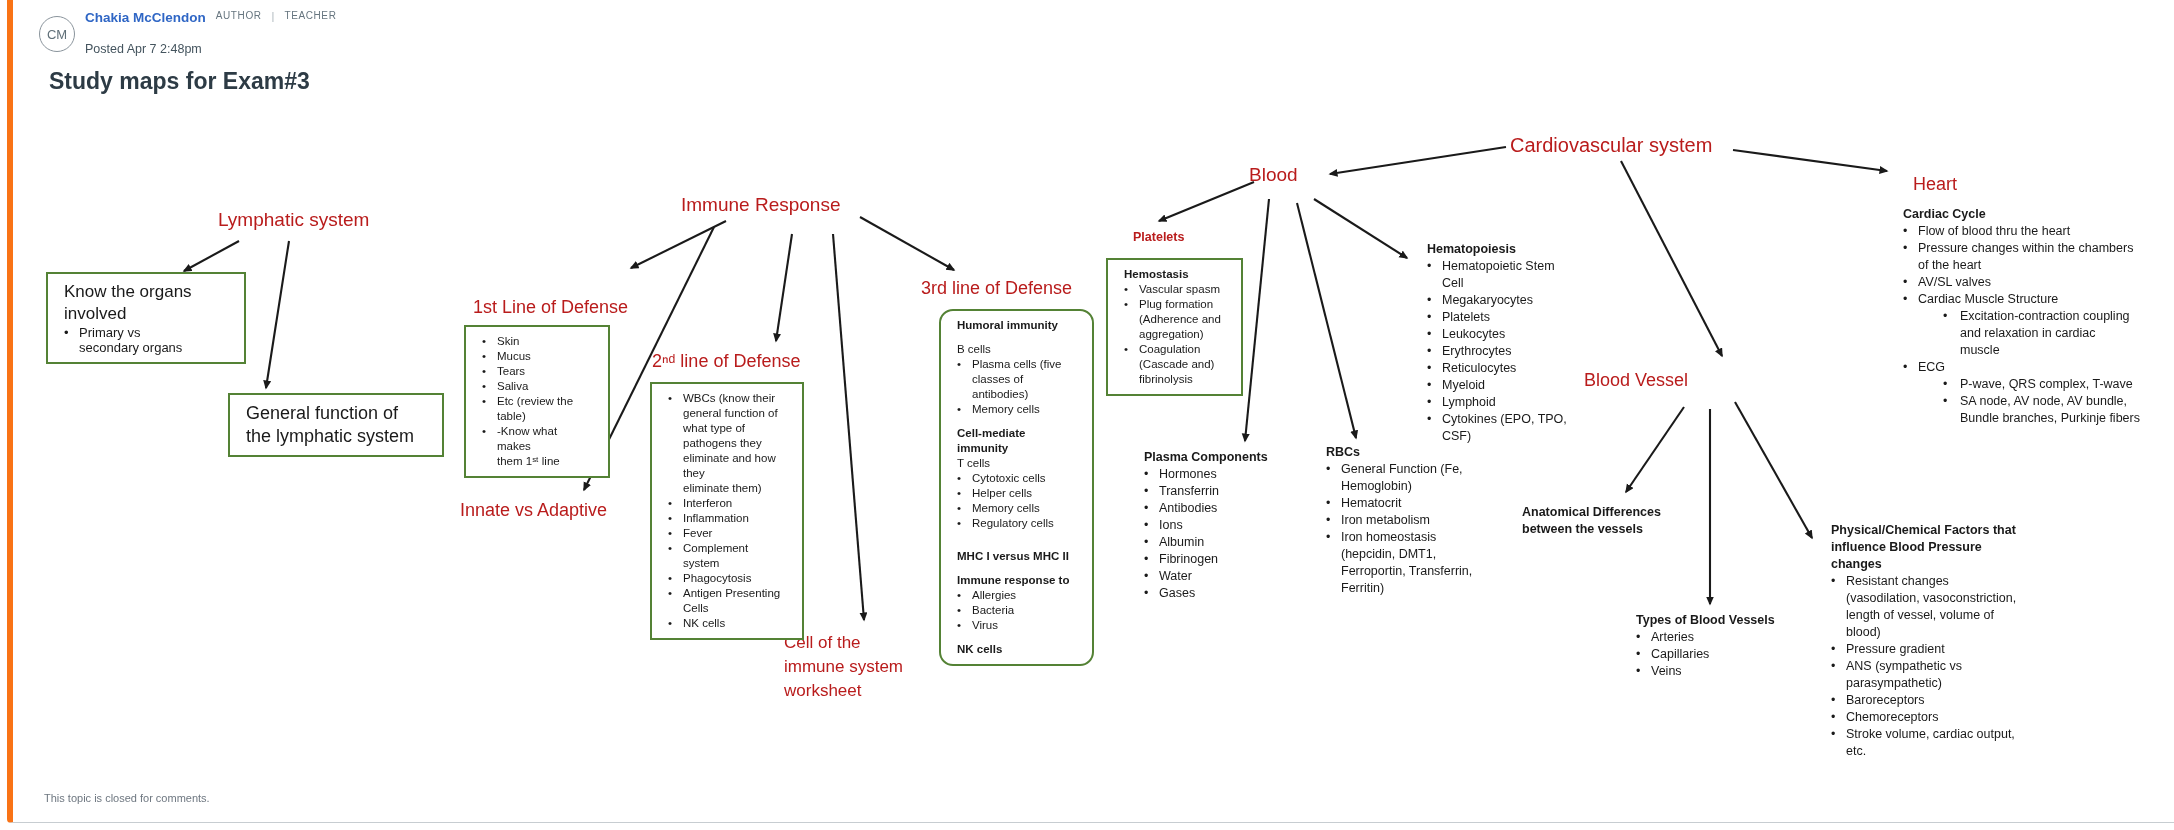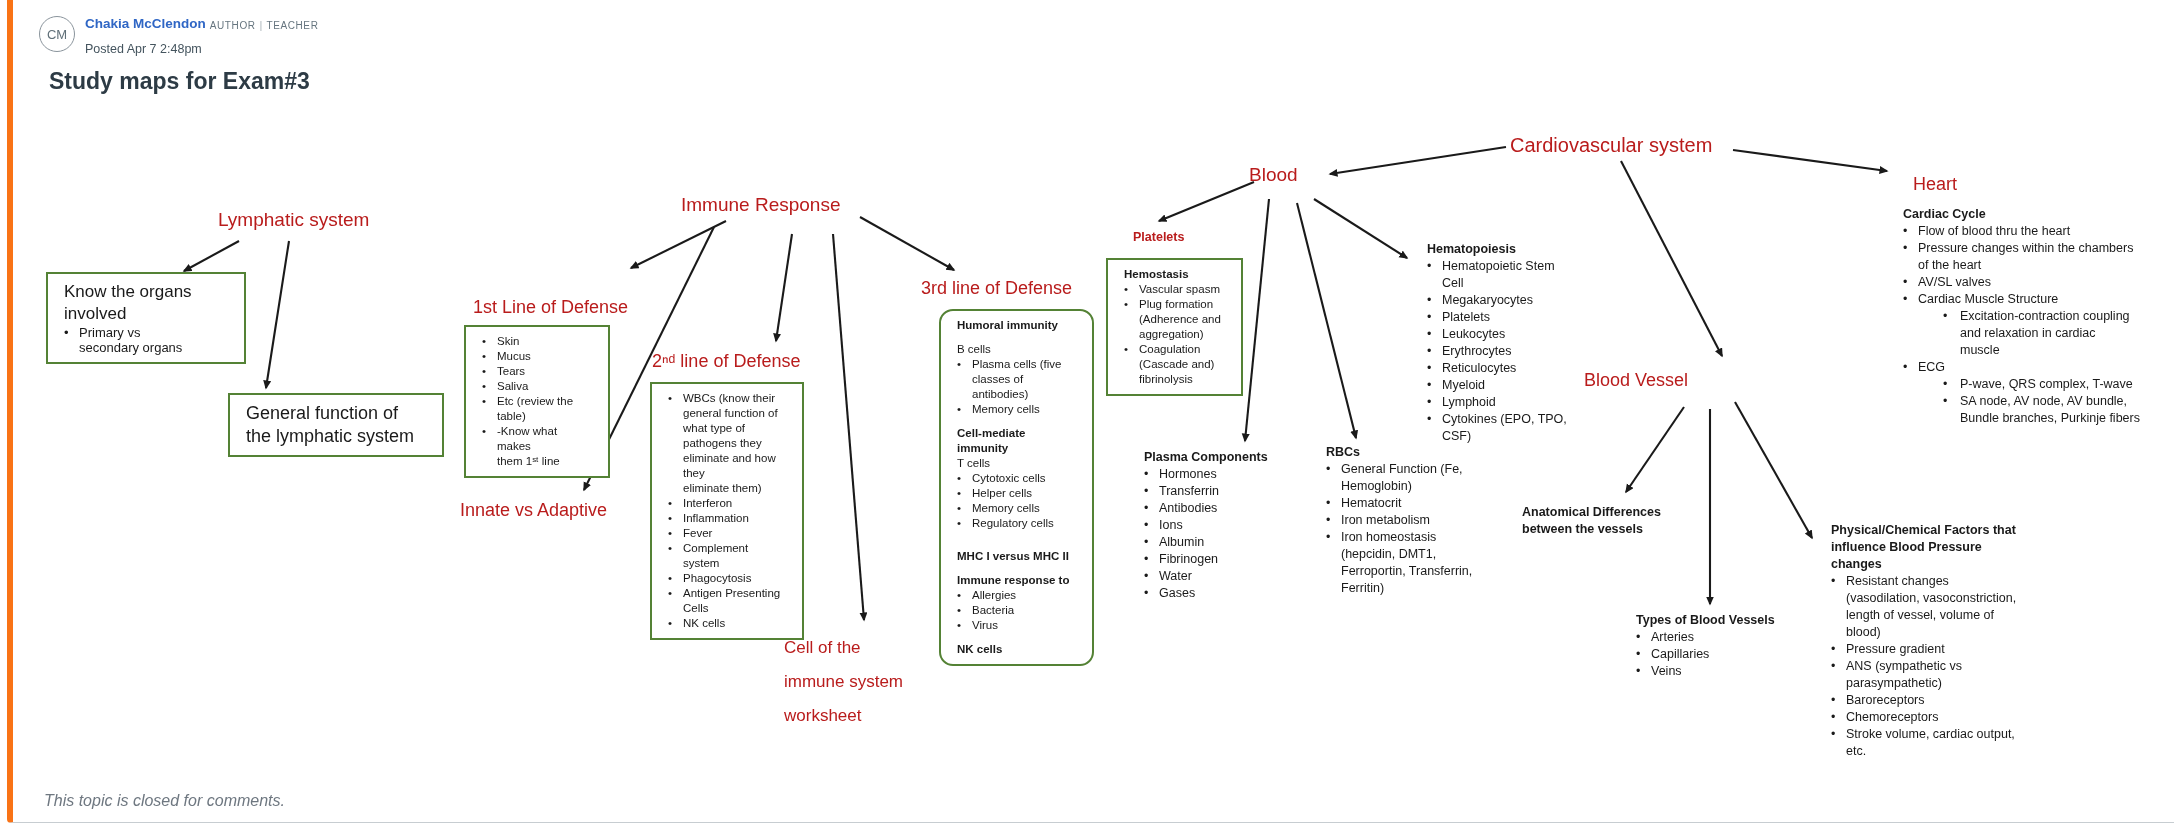--- a/index.html
+++ b/index.html
@@ -12,28 +12,28 @@
     position:absolute;left:7px;top:0;right:0;height:822px;background:#fff;
     border-left:6px solid #f97316;border-bottom:1px solid #c7cdd1;
     border-bottom-left-radius:4px;
   }
   
   .avatar{
     position:absolute;left:26px;top:16px;width:36px;height:36px;border-radius:50%;
     border:1.6px solid #8a949c;display:flex;align-items:center;justify-content:center;
     color:#5f6f78;font-size:13px;background:#fff;box-sizing:border-box;
   }
-  .author-line{position:absolute;left:72px;top:16px;display:flex;align-items:flex-end;gap:4px;}
+  .author-line{position:absolute;left:72px;top:10px;display:flex;align-items:flex-start;gap:10px;}
   .author-name{color:#2f66c5;font-weight:700;font-size:13.5px;text-decoration:none;cursor:pointer;}
   .role{color:#66757f;font-size:10px;letter-spacing:.6px;}
   .role-sep{color:#aeb7bd;font-size:11px;}
   .posted{position:absolute;left:72px;top:42px;color:#44545e;font-size:12.5px;}
   .post-title{position:absolute;left:36px;top:68px;margin:0;color:#2d3b45;font-size:23px;font-weight:700;}
   .post-desc{position:absolute;left:31px;top:100px;margin:0;color:#2d3b45;font-size:12.2px;}
-  .footer-note{position:absolute;left:31px;top:792px;color:#6e7780;font-size:16px;font-style:italic;}
+  .footer-note{position:absolute;left:31px;top:792px;color:#6e7780;font-size:11px;}
   
   .map-layer{position:absolute;inset:0;}
   .arrows{position:absolute;left:0;top:0;pointer-events:none;}
   .nl{position:absolute;color:#b91c1c;white-space:nowrap;}
   .bold-sm{font-weight:700;}
   .gbox{
     position:absolute;border:2px solid #548235;background:#fff;color:#1a1a1a;
     padding:7px 16px;box-sizing:border-box;font-size:11.5px;line-height:15px;
   }
   .plist{position:absolute;color:#1a1a1a;font-size:12.5px;line-height:17px;}
@@ -96,21 +96,21 @@
     <div class="nl" style="left:205px;top:209px;font-size:19px;">Lymphatic system</div>
     <div class="nl" style="left:668px;top:194px;font-size:19px;">Immune Response</div>
     <div class="nl" style="left:1497px;top:134px;font-size:20px;">Cardiovascular system</div>
     <div class="nl" style="left:1236px;top:164px;font-size:19px;">Blood</div>
     <div class="nl" style="left:1900px;top:174px;font-size:18px;">Heart</div>
     <div class="nl" style="left:1571px;top:370px;font-size:18px;">Blood Vessel</div>
     <div class="nl" style="left:460px;top:297px;font-size:18px;">1st Line of Defense</div>
     <div class="nl" style="left:639px;top:351px;font-size:18px;">2ⁿᵈ line of Defense</div>
     <div class="nl" style="left:908px;top:278px;font-size:18px;">3rd line of Defense</div>
     <div class="nl" style="left:447px;top:500px;font-size:18px;">Innate vs Adaptive</div>
-    <div class="nl" style="left:771px;top:631px;font-size:17px;line-height:34px;width:132px;white-space:normal;">Cell of the immune system worksheet</div>
+    <div class="nl" style="left:771px;top:631px;font-size:17px;line-height:24px;width:132px;white-space:normal;">Cell of the immune system worksheet</div>
     <div class="nl bold-sm" style="left:1120px;top:230px;font-size:12.5px;">Platelets</div>
 
     <div class="gbox" style="left:33px;top:272px;width:200px;font-size:13px;">
         <div class="line line-t">Know the organs</div>
         <div class="line line-t">involved</div>
         <div class="line line-b">
           <span class="bm">•</span>
           <span class="bt">Primary vs</span>
         </div>
         <div class="line line-bc">secondary organs</div>

